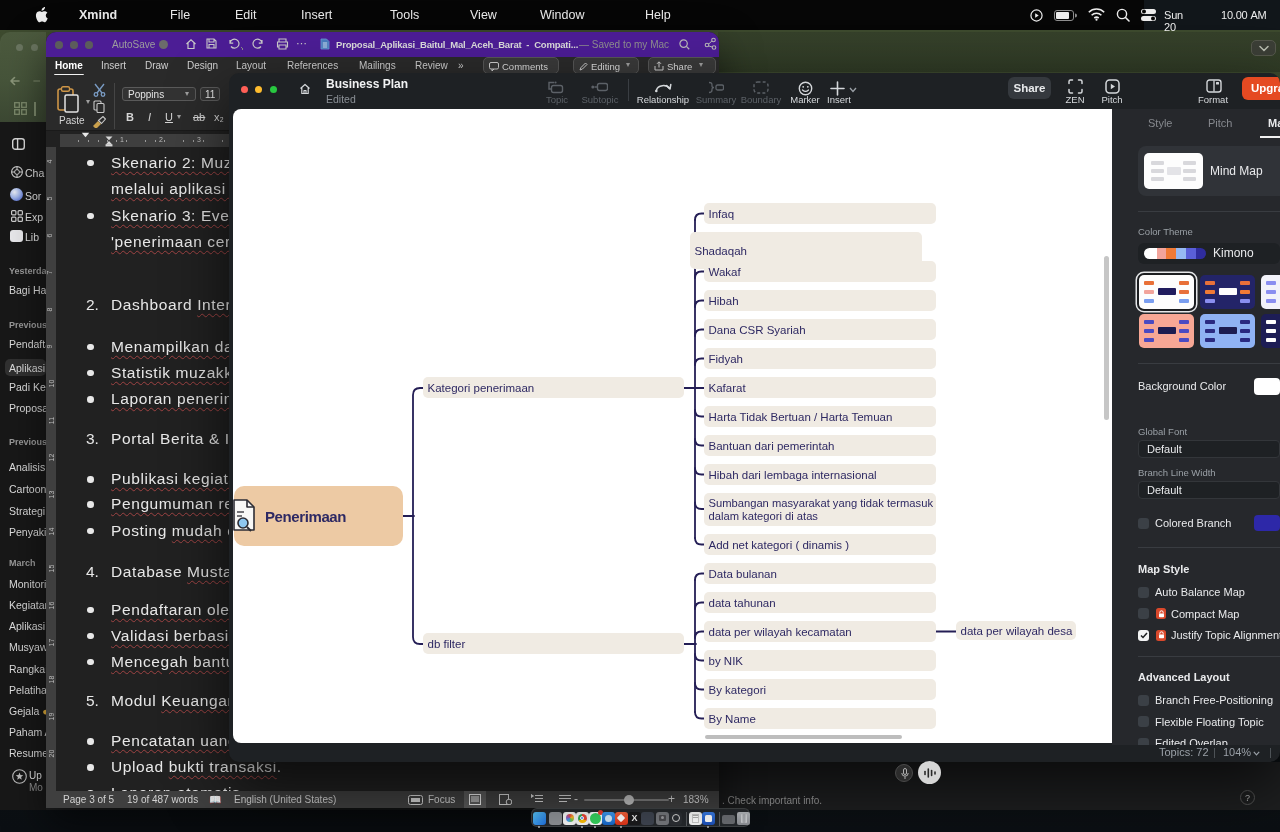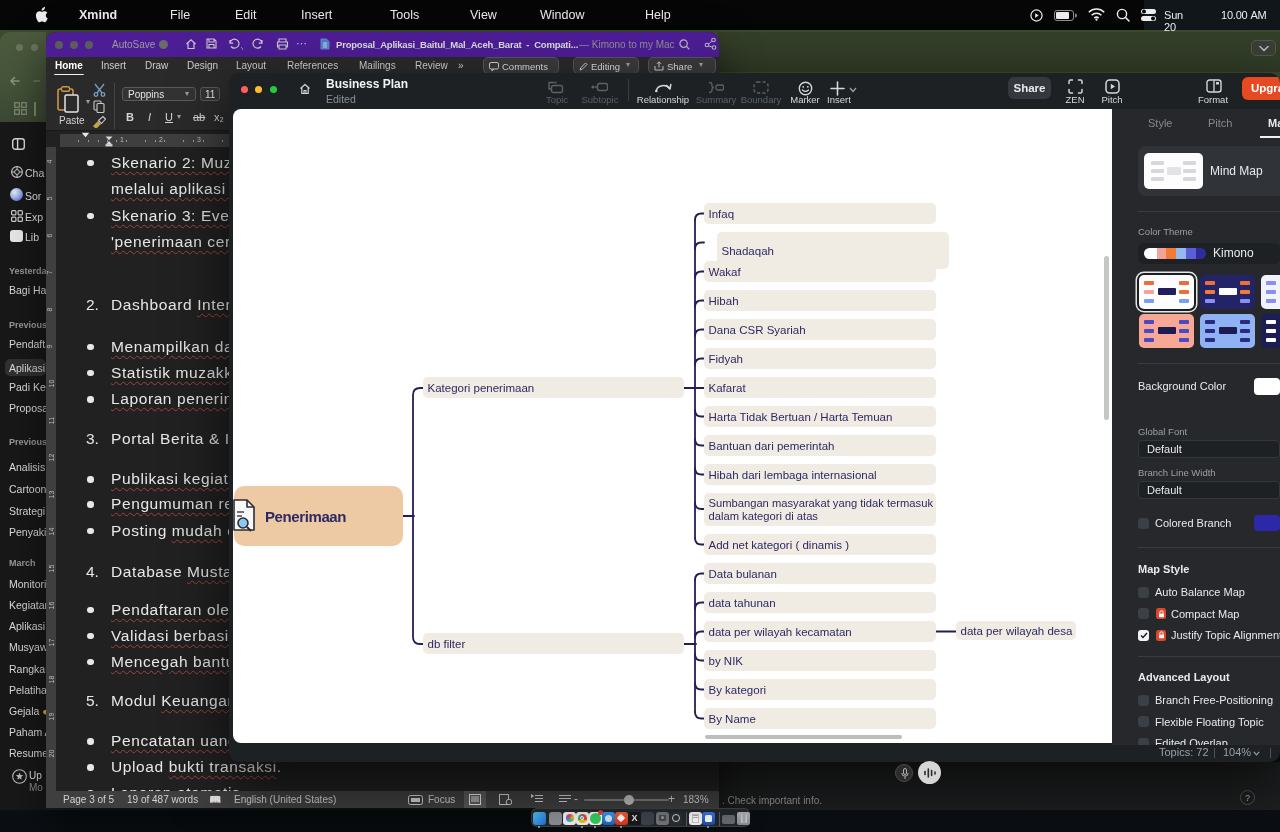--- a/index.html
+++ b/index.html
@@ -247,21 +247,21 @@
     <span style="position:absolute;left:250px;top:5px;color:#c9c9c9;font-size:11px;letter-spacing:1px">⋯</span>
     <svg style="position:absolute;left:274px;top:6px" width="10" height="12" viewBox="0 0 10 12">
         <path d="M1 1 H6.5 L9 3.5 V11 H1 Z" fill="#4a7cbe" stroke="#6b9bd2" stroke-width="0.8"></path>
         <g stroke="#dce8f4" stroke-width="0.9">
           <line x1="2.8" y1="5" x2="7.2" y2="5"></line>
           <line x1="2.8" y1="7" x2="7.2" y2="7"></line>
           <line x1="2.8" y1="9" x2="7.2" y2="9"></line>
         </g>
       </svg>
     <span style="position:absolute;left:290px;top:7px;color:#dadada;font-size:9.5px;font-weight:bold;letter-spacing:-0.2px">Proposal_Aplikasi_Baitul_Mal_Aceh_Barat&nbsp;&nbsp;-&nbsp;&nbsp;Compati...</span>
-    <span style="position:absolute;left:533px;top:7px;color:#8f8f8f;font-size:10px">— Kimono to my Mac</span>
+    <span style="position:absolute;left:533px;top:7px;color:#8f8f8f;font-size:10px">— Saved to my Mac</span>
     <svg style="position:absolute;left:633px;top:7px" width="11" height="11" viewBox="0 0 11 11">
         <circle cx="4.6" cy="4.6" r="3.7" fill="none" stroke="#b9b9b9" stroke-width="1.2"></circle>
         <line x1="7.4" y1="7.4" x2="10.2" y2="10.2" stroke="#b9b9b9" stroke-width="1.3"></line>
       </svg>
     <svg style="position:absolute;left:658px;top:5px" width="13" height="13" viewBox="0 0 13 13">
         <circle cx="9.5" cy="3" r="1.8" fill="none" stroke="#b9b9b9" stroke-width="1.1"></circle>
         <circle cx="3" cy="8" r="1.8" fill="none" stroke="#b9b9b9" stroke-width="1.1"></circle>
         <circle cx="10" cy="10.5" r="1.8" fill="none" stroke="#b9b9b9" stroke-width="1.1"></circle>
         <line x1="4.6" y1="7.2" x2="7.9" y2="3.9" stroke="#b9b9b9"></line>
         <line x1="4.7" y1="8.9" x2="8.3" y2="10.1" stroke="#b9b9b9"></line>
@@ -688,21 +688,21 @@
     <div class="box" style="left:190px;top:268px;width:261px;height:21px">
         <span>Kategori penerimaan</span>
       </div>
     <div class="box" style="left:190px;top:524px;width:261px;height:21px">
         <span>db filter</span>
       </div>
 
     <div class="box" style="left:471px;top:94px;width:232px;height:21px">
         <span>Infaq</span>
       </div>
-    <div class="box" style="left:484px;top:123px;width:232px;height:37px">
+    <div class="box" style="left:457px;top:123px;width:232px;height:37px">
         <span>Shadaqah</span>
       </div>
     <div class="box" style="left:471px;top:152px;width:232px;height:21px">
         <span>Wakaf</span>
       </div>
     <div class="box" style="left:471px;top:210px;width:232px;height:21px">
         <span>Dana CSR Syariah</span>
       </div>
     <div class="box" style="left:471px;top:181px;width:232px;height:21px">
         <span>Hibah</span>

